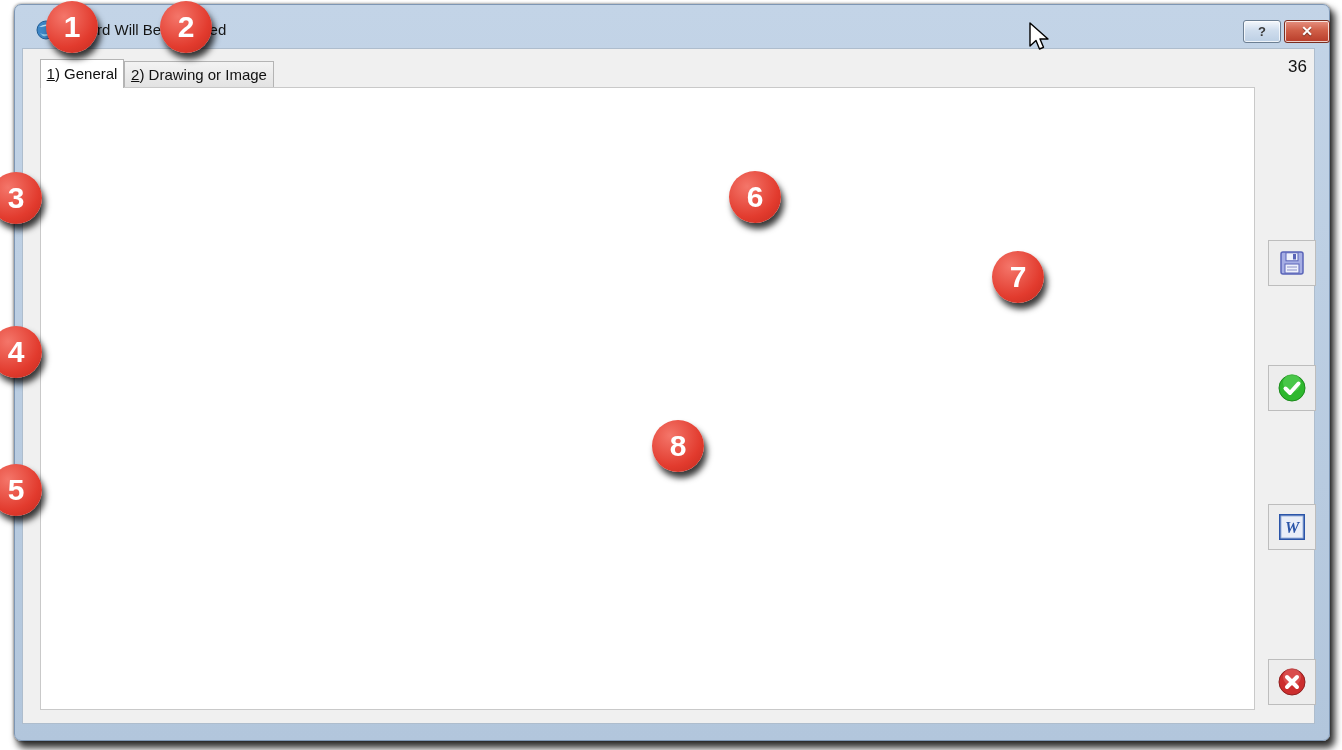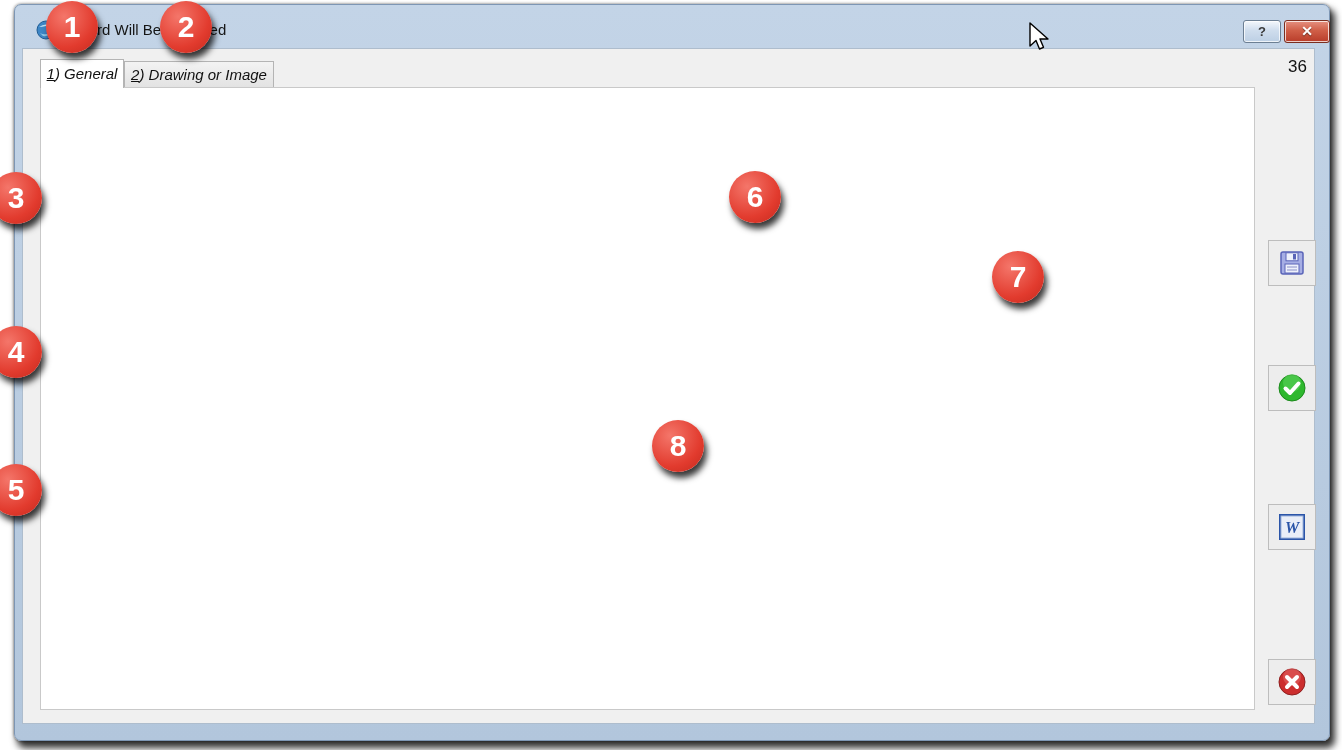--- a/index.html
+++ b/index.html
@@ -28,21 +28,21 @@
     border-color:#7a2e20; color:#fff;
     text-shadow:0 1px 1px rgba(0,0,0,.5); font-size:14px;
   }
   .client {
     left:22px; top:48px; width:1293px; height:676px;
     background:#f0f0f0; border:1px solid #aebdcd;
   }
 
   
   .tab {
-    font-size:15px; color:#111; text-align:center; cursor:default; white-space:nowrap;font-style:italic;
+    font-size:15px; color:#111; text-align:center; cursor:default; white-space:nowrap;
   }
   .tab-active {
     left:40px; top:59px; width:84px; height:29px; line-height:28px;
     background:#ffffff; border:1px solid #b4b4b4; border-bottom:none; z-index:3;
   }
   .tab-inactive {
     left:124px; top:61px; width:150px; height:27px; line-height:26px;
     background:linear-gradient(#f3f3f3,#e2e2e2); border:1px solid #b4b4b4; border-bottom:none; z-index:1;
   }
   .tab .key { text-decoration:underline; }

